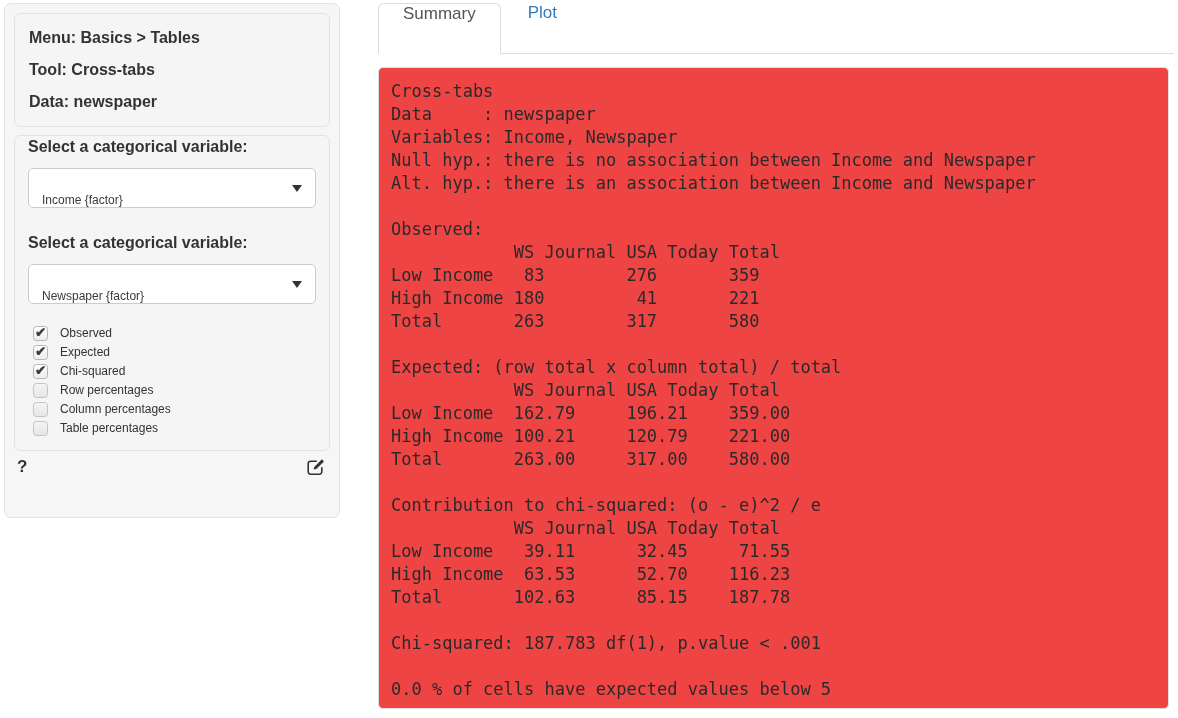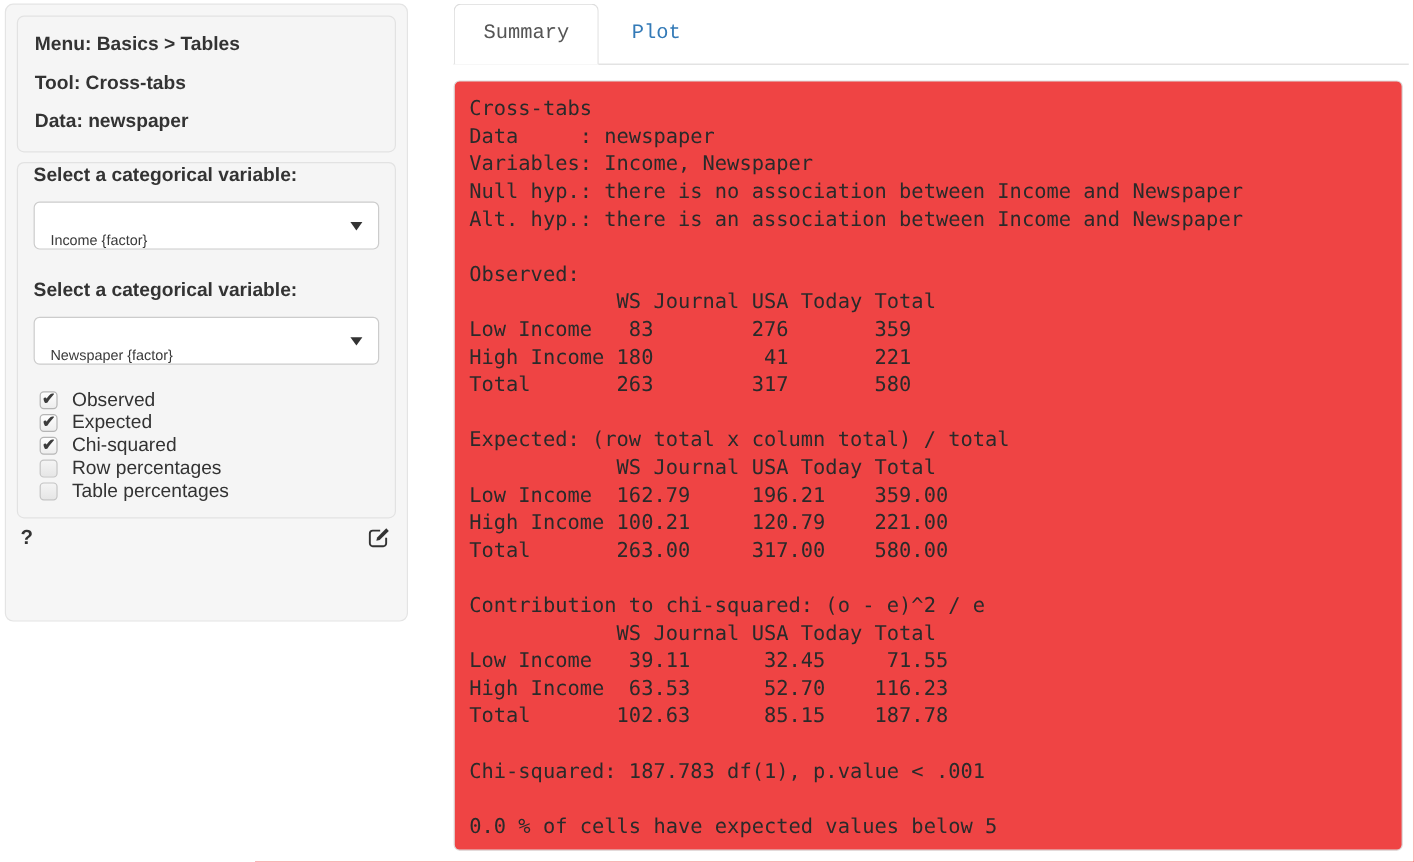--- a/index.html
+++ b/index.html
@@ -41,36 +41,36 @@
   .cb {
     width:15px; height:15px; border-radius:3.5px; margin:0 12px 0 5px;
     position:relative; flex:0 0 15px;
   }
   .cb.unchecked { background:linear-gradient(#f4f4f4,#e6e6e6); border:1px solid #c3c3c3; }
   .cb.checked   { background:linear-gradient(#fefefe,#ededed); border:1px solid #b5b5b5; }
   .cb.checked::after {
     content:"\2714"; position:absolute; left:1px; top:-3.5px;
     font-size:13.5px; font-weight:bold; color:#3c3c3c;
   }
-  .cb-label { font-size:16px; color:#333; line-height:19px; }
+  .cb-label { font-size:12px; color:#333; line-height:19px; }
 
   .sidebar-bottom {
     display:flex; justify-content:space-between; align-items:center;
     margin:5px 3px 0 3px;
   }
   .help-q { font-size:17px; font-weight:bold; color:#333; cursor:pointer; }
   .edit-btn { cursor:pointer; line-height:0; }
 
   
   .tabbar {
     position:absolute; left:378px; top:3px; right:4px; height:51px;
     border-bottom:1px solid #ddd; display:flex; align-items:stretch;
   }
   .tab {
-    display:flex; align-items:center; padding:0 24px; font-size:17px; cursor:pointer;font-family:Liberation Mono, monospace;
+    display:flex; align-items:flex-start; padding:0 24px; font-size:17px; cursor:pointer;
   }
   .tab.active {
     background:#fff; border:1px solid #ddd; border-bottom:1px solid #fff;
     border-radius:6px 6px 0 0; color:#555; margin-bottom:-1px;
   }
   .tab.inactive { color:#337ab7; margin-left:3px; }
 
   .output-box {
     position:absolute; left:378px; top:67px; width:791px; height:642px;
     background:#ef4444; border:1px solid #ddd; border-radius:5px;
@@ -117,20 +117,24 @@
         <div class="cb-row">
           <span class="cb checked"></span>
           <span class="cb-label">Chi-squared</span>
         </div>
         <div class="cb-row">
           <span class="cb unchecked"></span>
           <span class="cb-label">Row percentages</span>
         </div>
         <div class="cb-row">
           <span class="cb unchecked"></span>
+          <span class="cb-label">Column percentages</span>
+        </div>
+        <div class="cb-row">
+          <span class="cb unchecked"></span>
           <span class="cb-label">Table percentages</span>
         </div>
       </div>
   </div>
 
   <div class="sidebar-bottom">
     <span class="help-q">?</span>
     <span class="edit-btn">
       <svg width="21" height="21" viewBox="0 0 21 21">
         <path d="M15.8 11.2 v4.6 a2.4 2.4 0 0 1 -2.4 2.4 H4.6 a2.4 2.4 0 0 1 -2.4 -2.4 V7.6 a2.4 2.4 0 0 1 2.4 -2.4 h6.2" fill="none" stroke="#333" stroke-width="1.6"></path>

